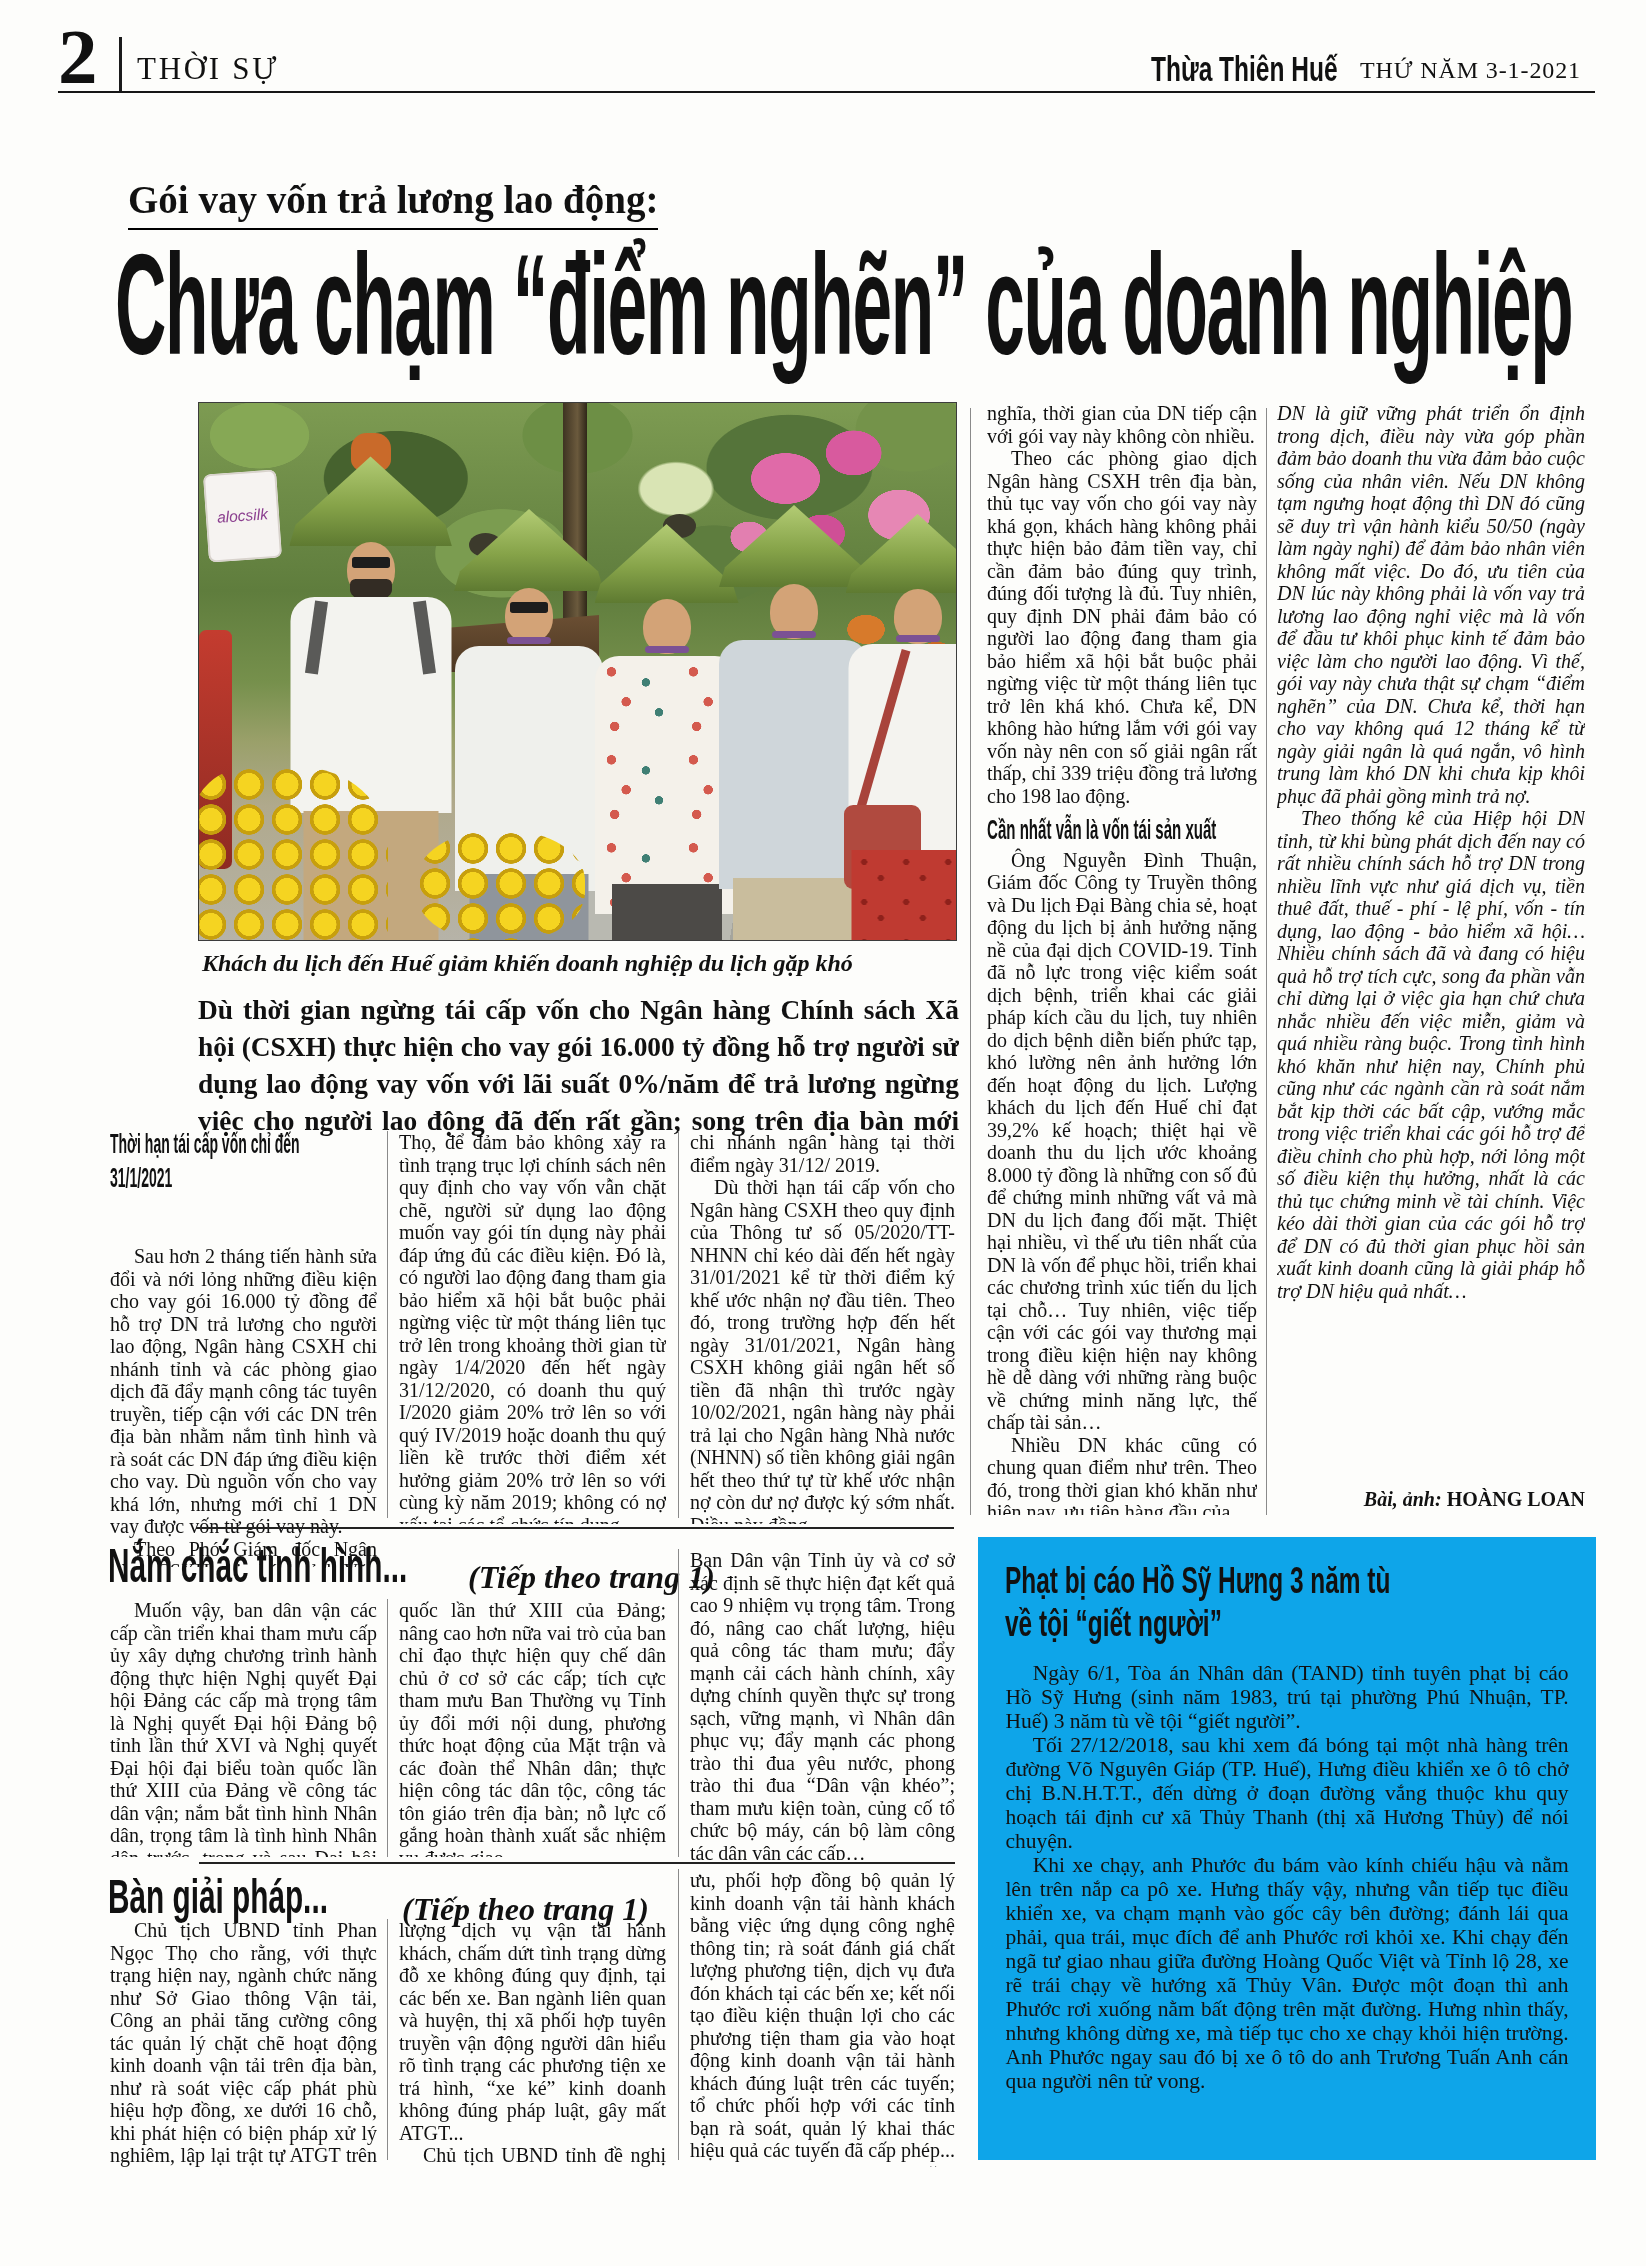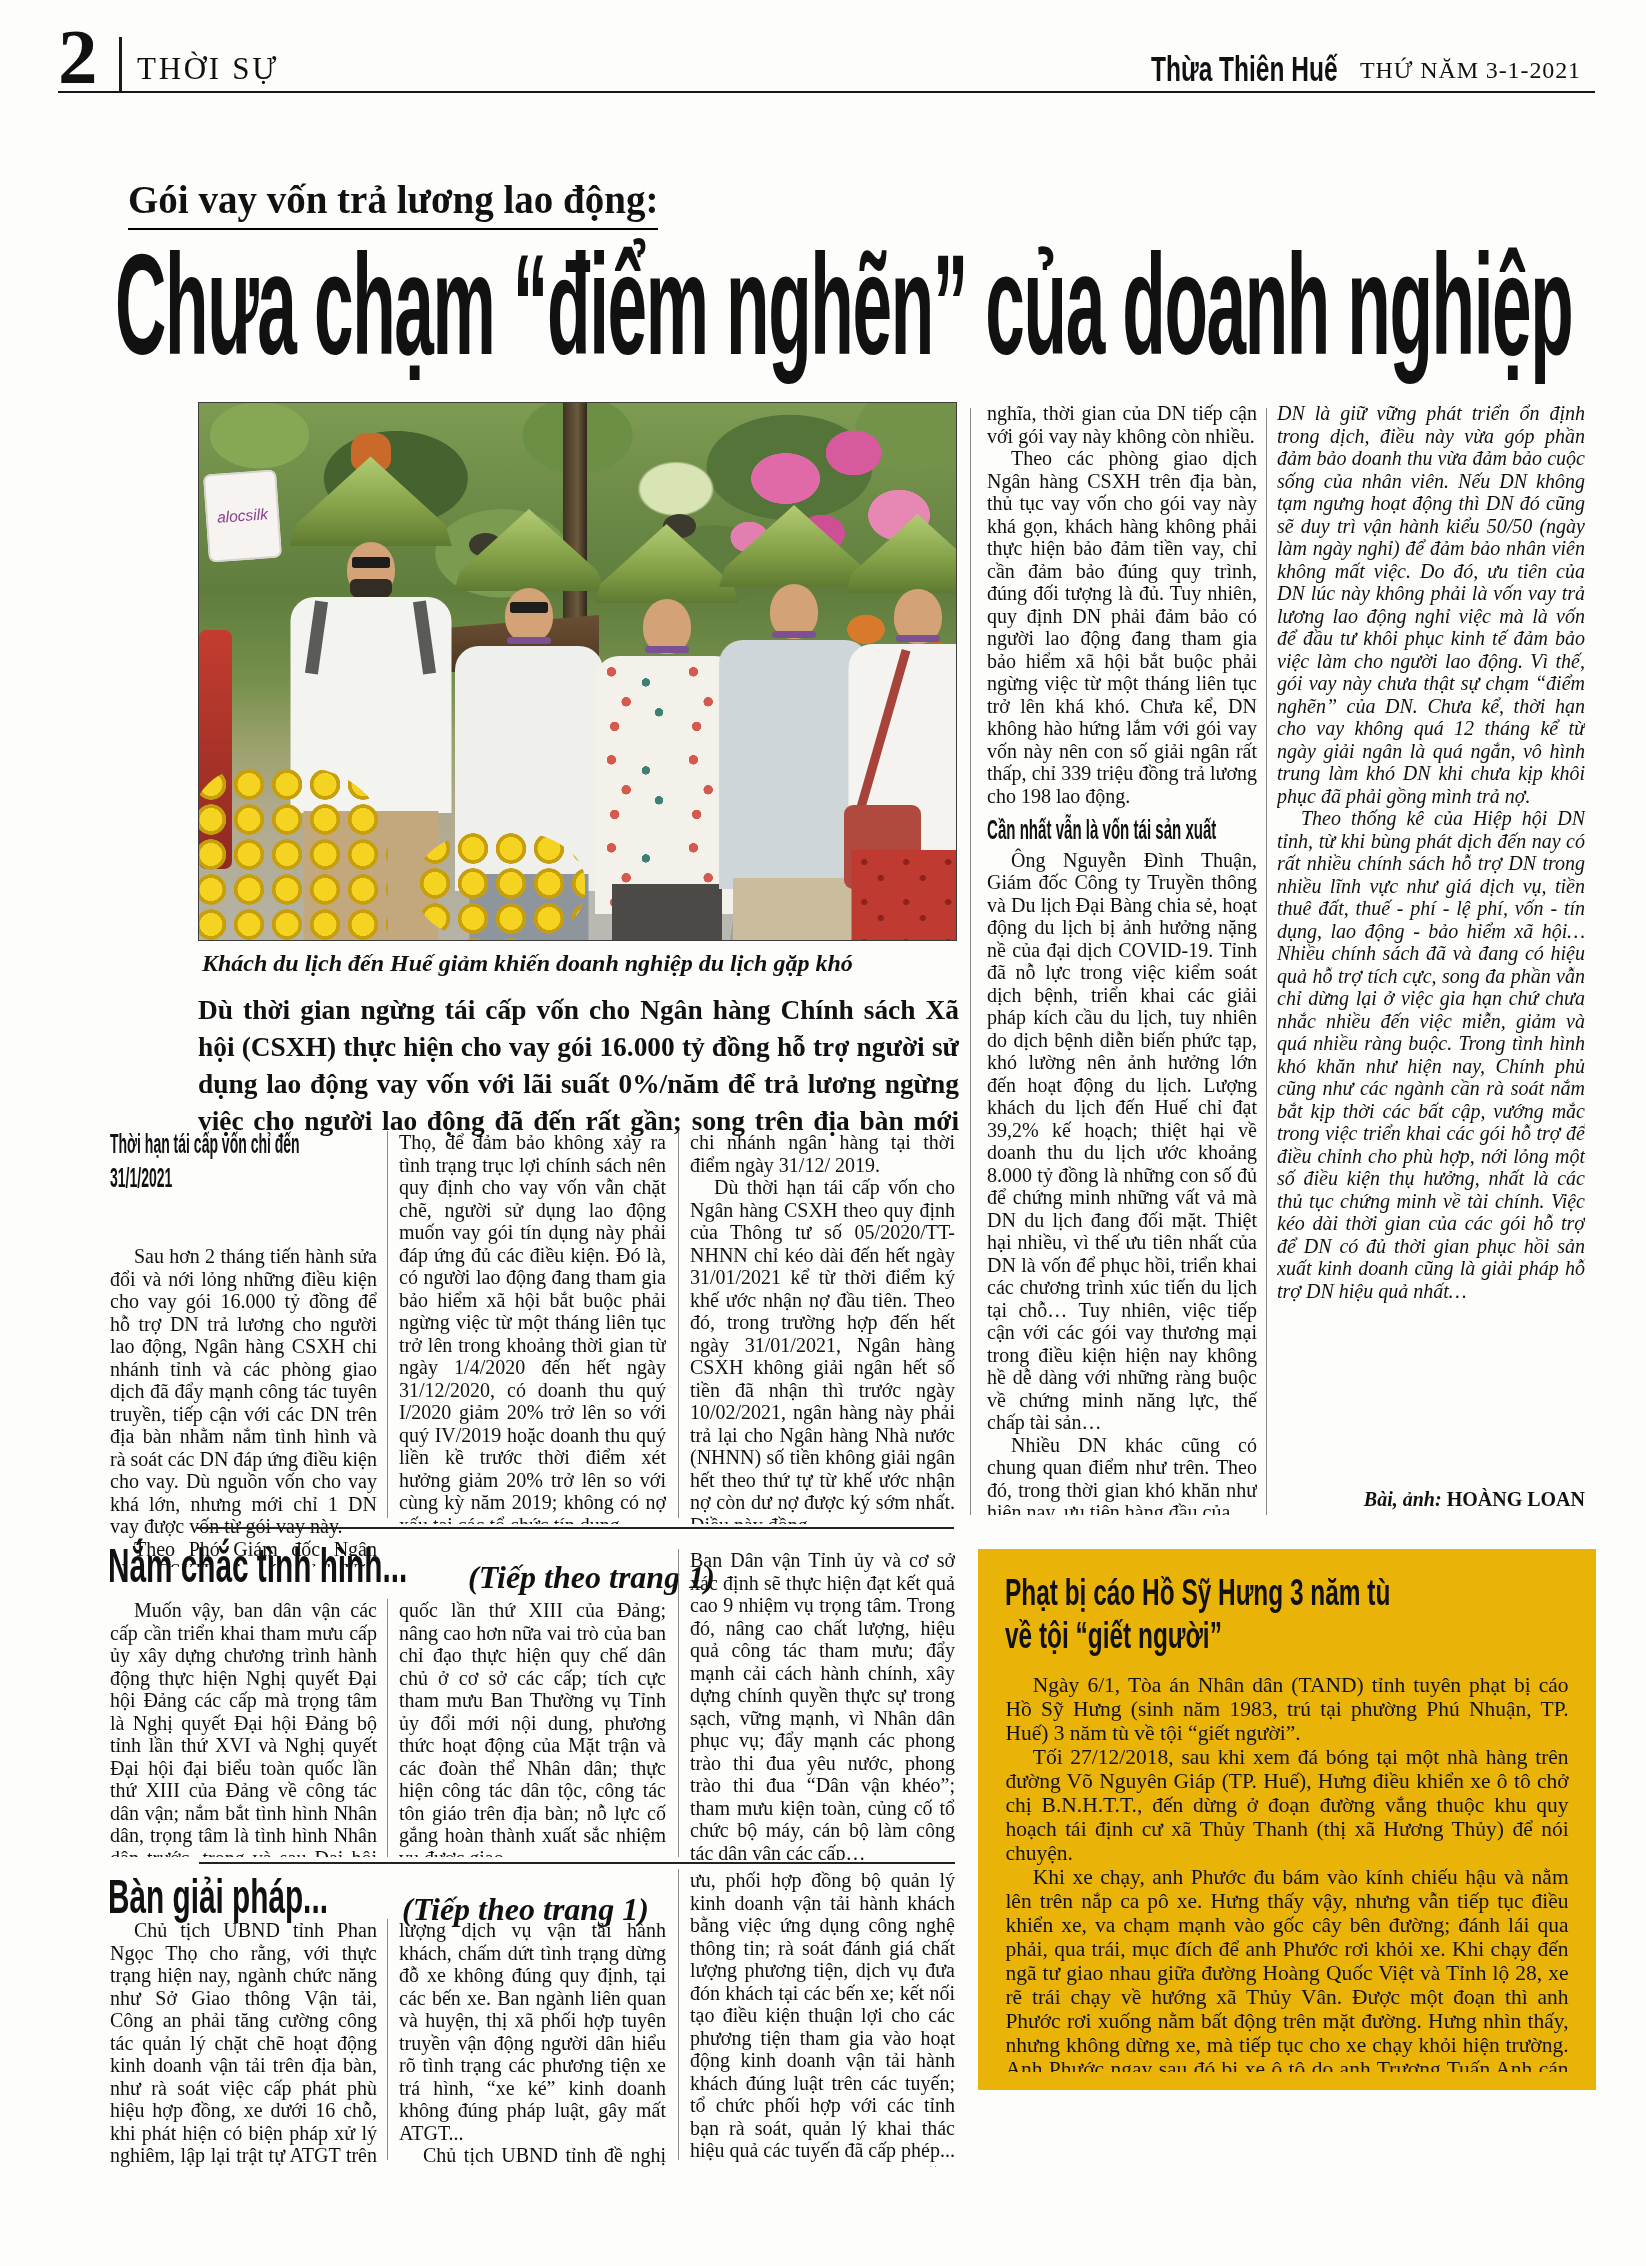--- a/index.html
+++ b/index.html
@@ -39,21 +39,21 @@
   
   .bigHead{font-family:"Liberation Sans",sans-serif;font-weight:900;font-size:48px;line-height:48px;white-space:nowrap;transform:scaleX(.62);transform-origin:left top;}
   .contNote{font-size:32px;font-weight:bold;font-style:italic;white-space:nowrap;}
   #a2c1{left:110px;top:1599px;width:267px;height:258px;}
   #a2c2{left:399px;top:1599px;width:267px;height:258px;}
   #a2c3{left:690px;top:1549px;width:265px;height:311px;}
   #a3c1{left:110px;top:1919px;width:267px;height:249px;}
   #a3c2{left:399px;top:1919px;width:267px;height:249px;}
   #a3c3{left:690px;top:1869px;width:265px;height:298px;}
   
-  #courtbox{left:978px;top:1537px;width:618px;height:541px;background:#eab308;margin-top:12px;}
+  #courtbox{left:978px;top:1537px;width:618px;height:623px;background:#0ea5e9;}
   #courtbox .inner{position:absolute;left:27.4px;right:27.4px;top:22px;bottom:18.3px;overflow:hidden;}
   #courthead{font-family:"Liberation Sans",sans-serif;font-weight:900;font-size:37px;line-height:43px;transform:scaleX(.66);transform-origin:left top;white-space:nowrap;margin-bottom:16.4px;}
   #courtbox .col{font-size:21.5px;line-height:24px;}
   #courtbox .col p.ind{text-indent:27.4px;}
   
   #photo{left:198px;top:402px;width:757px;height:537px;border:0.9px solid #3c3c3c;overflow:hidden;background:#6f8f4a;}
   #photo .abs{position:absolute;}
   .ph-bg{inset:0;background:
     radial-gradient(82px 55px at 8% 6%,#86a855 0 60%,transparent 61%),
     radial-gradient(119px 78px at 26% 14%,#46622e 0 60%,transparent 61%),

